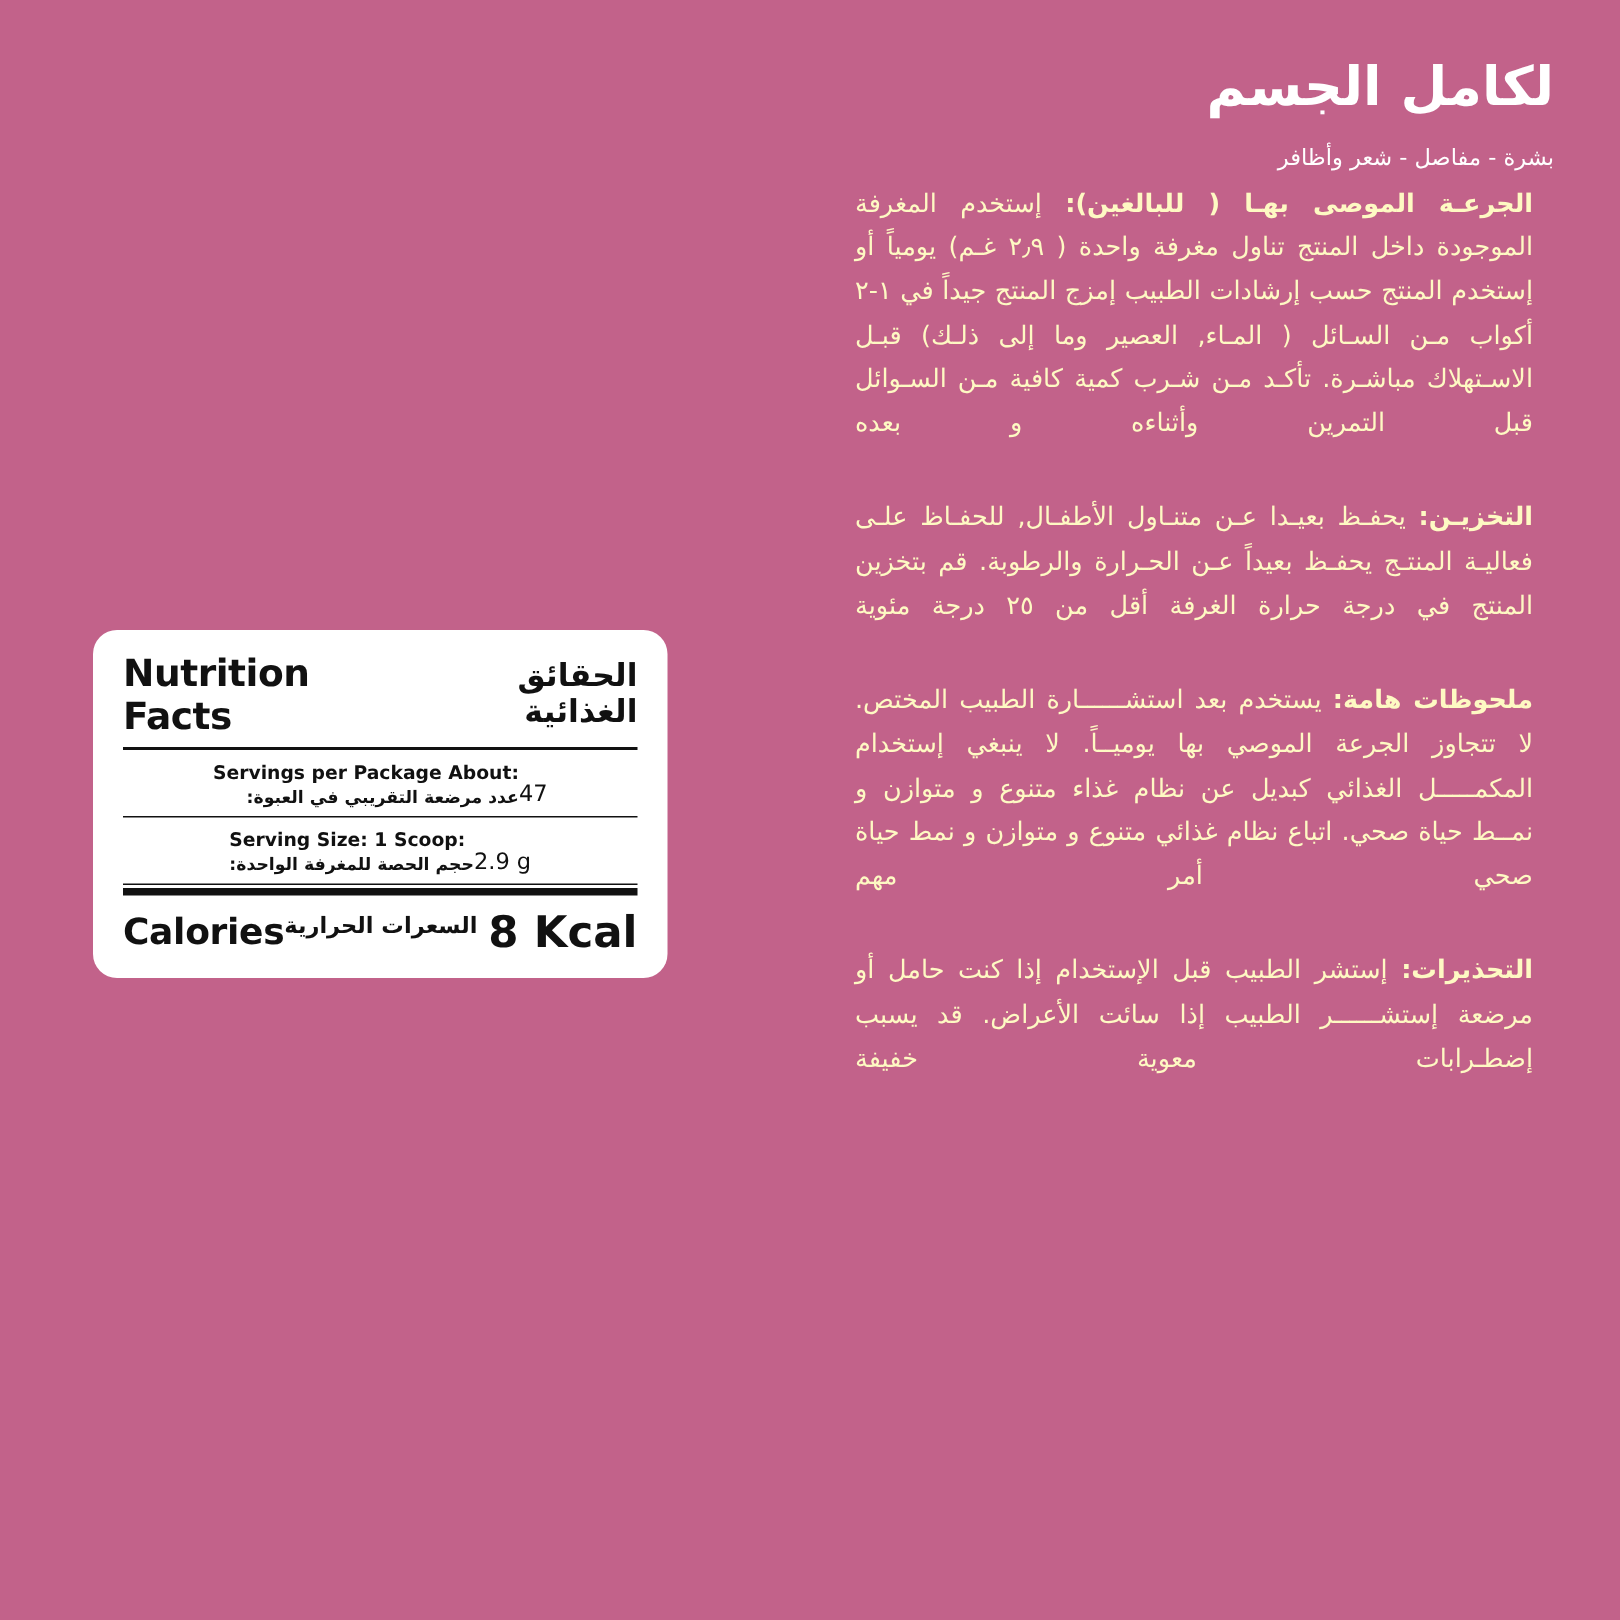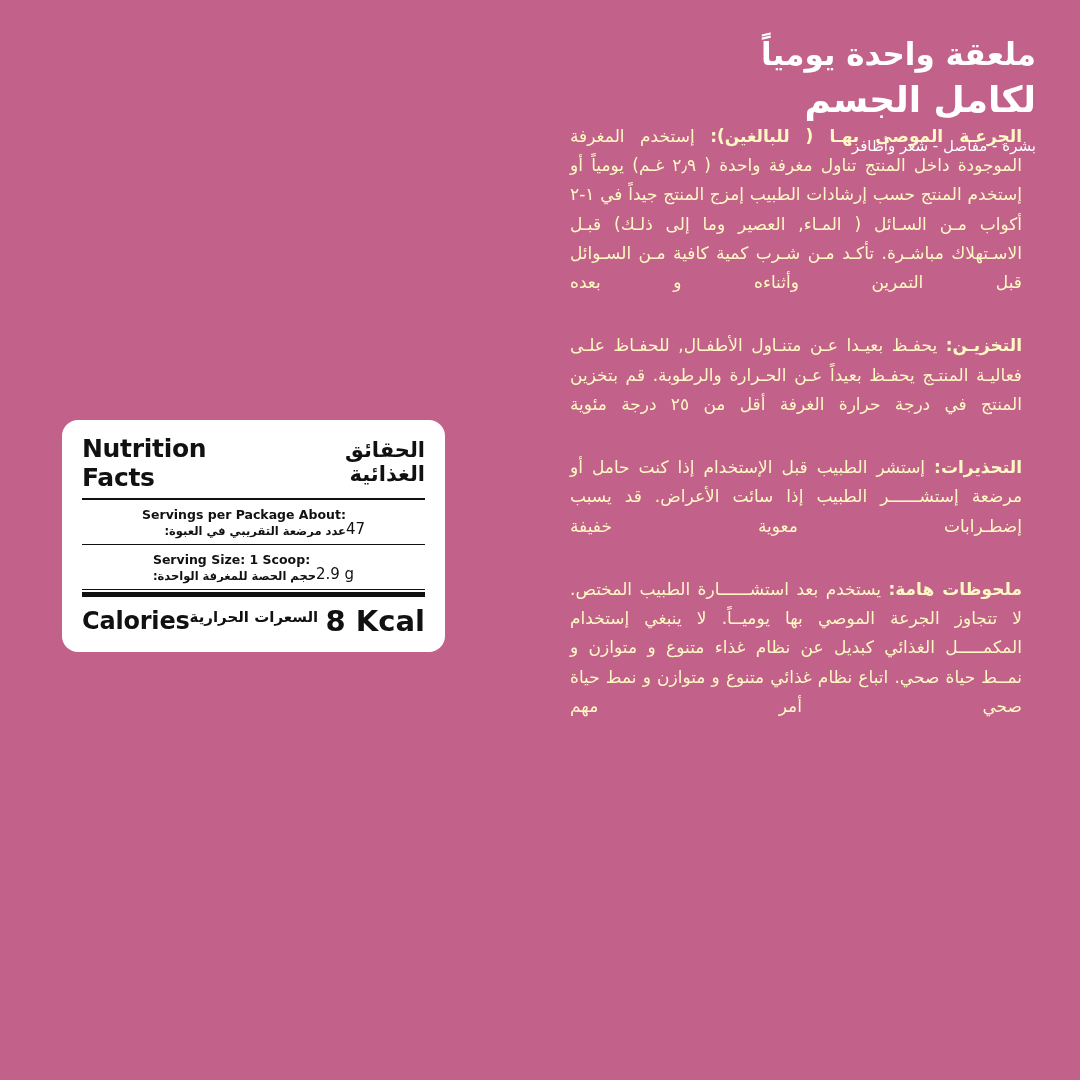--- a/index.html
+++ b/index.html
@@ -163,21 +163,20 @@
     font-weight: bold;
   }
   .info-block .blk-body {
     font-weight: normal;
   }
 </style>
 </head>
 <body>
 
 <div class="headline">
-  <div class="line1">ملعقة واحدة يومياً</div>
   <div class="line2">لكامل الجسم</div>
   <div class="line3">بشرة - مفاصل - شعر وأظافر</div>
 </div>
 
 <div class="nutrition-panel">
 
   <div class="nf-title-row">
     <div class="nf-title-en">Nutrition Facts</div>
     <div class="nf-title-ar">الحقائق الغذائية</div>
   </div>
@@ -214,20 +213,20 @@
 
   <div class="info-block">
     <span class="blk-title">الجرعـة الموصى بهـا ( للبالغين):</span><span class="blk-body"> إستخدم المغرفة الموجودة داخل المنتج تناول مغرفة واحدة ( ٢٫٩ غـم) يومياً أو إستخدم المنتج حسب إرشادات الطبيب إمزج المنتج جيداً في ١-٢ أكواب مـن السـائل ( المـاء, العصير وما إلى ذلـك) قبـل الاسـتهلاك مباشـرة. تأكـد مـن شـرب كمية كافية مـن السـوائل قبل التمرين وأثناءه و بعده</span>
   </div>
 
   <div class="info-block">
     <span class="blk-title">التخزيـن:</span><span class="blk-body"> يحفـظ بعيـدا عـن متنـاول الأطفـال, للحفـاظ علـى فعاليـة المنتـج يحفـظ بعيداً عـن الحـرارة والرطوبة. قم بتخزين المنتج في درجة حرارة الغرفة أقل من ٢٥ درجة مئوية</span>
   </div>
 
   <div class="info-block">
+    <span class="blk-title">ملحوظات هامة:</span><span class="blk-body"> يستخدم بعد استشــــــارة الطبيب المختص. لا تتجاوز الجرعة الموصي بها يوميــاً. لا ينبغي إستخدام المكمـــــل الغذائي كبديل عن نظام غذاء متنوع و متوازن و نمــط حياة صحي. اتباع نظام غذائي متنوع و متوازن و نمط حياة صحي أمر مهم</span>
+  </div>
+
+  <div class="info-block">
     <span class="blk-title">التحذيرات:</span><span class="blk-body"> إستشر الطبيب قبل الإستخدام إذا كنت حامل أو مرضعة إستشــــــر الطبيب إذا سائت الأعراض. قد يسبب إضطـرابات معوية خفيفة</span>
   </div>
 
-  <div class="info-block">
-    <span class="blk-title">ملحوظات هامة:</span><span class="blk-body"> يستخدم بعد استشــــــارة الطبيب المختص. لا تتجاوز الجرعة الموصي بها يوميــاً. لا ينبغي إستخدام المكمـــــل الغذائي كبديل عن نظام غذاء متنوع و متوازن و نمــط حياة صحي. اتباع نظام غذائي متنوع و متوازن و نمط حياة صحي أمر مهم</span>
-  </div>
-
 </div>
 
 </body></html>

